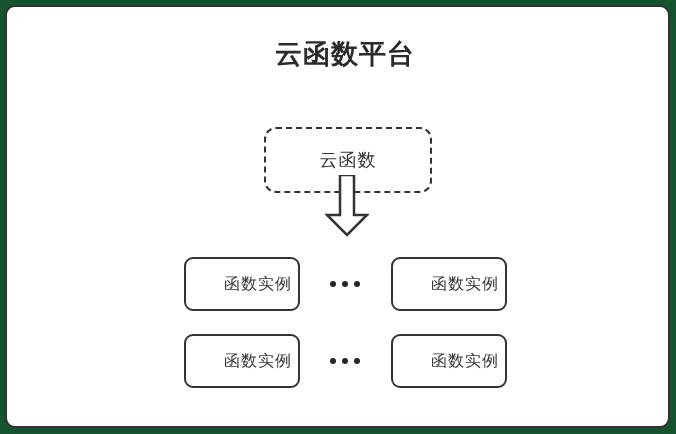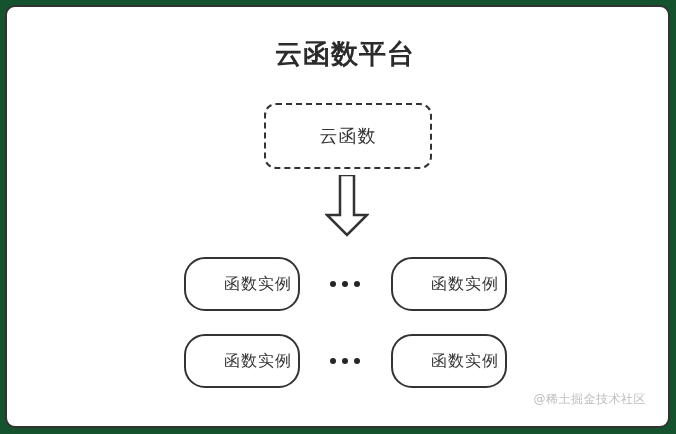--- a/index.html
+++ b/index.html
@@ -46,21 +46,21 @@
     font-weight: bold;
     letter-spacing: 1px;
     color: #2b2b2b;
     line-height: 38px;
   }
 
   
   .function-box {
     position: absolute;
     left: 257px;
-    top: 96px;
+    top: 120px;
     width: 168px;
     height: 66px;
     box-sizing: border-box;
     border: 2.5px dashed #333333;
     border-radius: 12px;
     background: #ffffff;
     display: flex;
     align-items: center;
     justify-content: center;
   }
@@ -88,21 +88,21 @@
   }
   .instance-row.row-1 { top: 250px; }
   .instance-row.row-2 { top: 327px; }
 
   .instance-box {
     position: absolute;
     width: 116px;
     height: 54px;
     box-sizing: border-box;
     border: 2.5px solid #333333;
-    border-radius: 21px;
+    border-radius: 9px;
     background: #ffffff;
     display: flex;
     align-items: center;
     justify-content: center;
     padding-left: 32px;
   }
   .instance-box.col-left  { left: 177px; }
   .instance-box.col-right { left: 384px; }
 
   .instance-label {
@@ -179,16 +179,15 @@
       <div class="ellipsis">
         <span class="dot"></span>
         <span class="dot"></span>
         <span class="dot"></span>
       </div>
       <div class="instance-box col-right">
         <span class="instance-label">函数实例</span>
       </div>
     </div>
 
-    <div class="watermark">@稀土掘金技术社区</div>
 
   </div>
 </div>
 
 </body></html>

